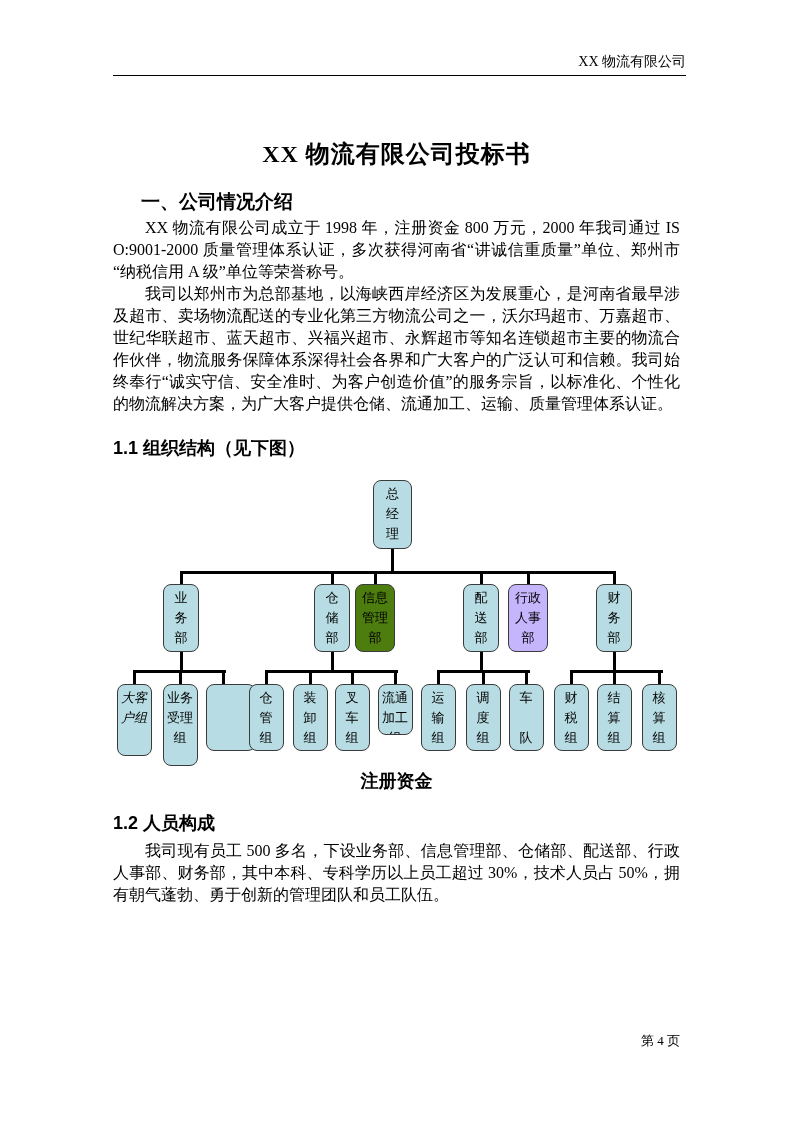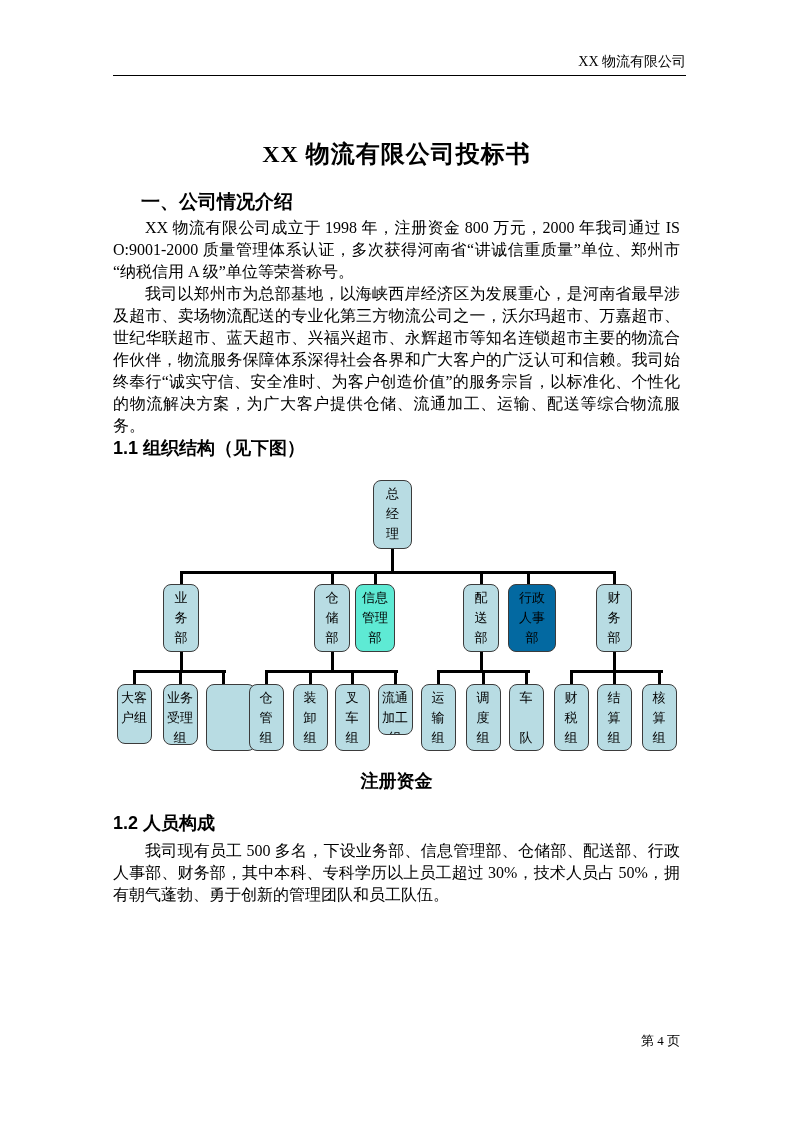--- a/index.html
+++ b/index.html
@@ -88,21 +88,21 @@
   <div class="abs hdr">
     <span>XX 物流有限公司</span>
   </div>
 
   <div class="abs doc-title">XX 物流有限公司投标书</div>
 
   <div class="abs h2">一、公司情况介绍</div>
 
   <div class="abs para para1">XX 物流有限公司成立于 1998 年，注册资金 800 万元，2000 年我司通过 ISO:9001-2000 质量管理体系认证，多次获得河南省“讲诚信重质量”单位、郑州市“纳税信用 A 级”单位等荣誉称号。</div>
 
-  <div class="abs para para2">我司以郑州市为总部基地，以海峡西岸经济区为发展重心，是河南省最早涉及超市、卖场物流配送的专业化第三方物流公司之一，沃尔玛超市、万嘉超市、世纪华联超市、蓝天超市、兴福兴超市、永辉超市等知名连锁超市主要的物流合作伙伴，物流服务保障体系深得社会各界和广大客户的广泛认可和信赖。我司始终奉行“诚实守信、安全准时、为客户创造价值”的服务宗旨，以标准化、个性化的物流解决方案，为广大客户提供仓储、流通加工、运输、配送等综合物流服务。</div>
+  <div class="abs para para2">我司以郑州市为总部基地，以海峡西岸经济区为发展重心，是河南省最早涉及超市、卖场物流配送的专业化第三方物流公司之一，沃尔玛超市、万嘉超市、世纪华联超市、蓝天超市、兴福兴超市、永辉超市等知名连锁超市主要的物流合作伙伴，物流服务保障体系深得社会各界和广大客户的广泛认可和信赖。我司始终奉行“诚实守信、安全准时、为客户创造价值”的服务宗旨，以标准化、个性化的物流解决方案，为广大客户提供仓储、流通加工、运输、质量管理体系认证。</div>
 
   <div class="abs h3 h3-11">1.1 组织结构（见下图）</div>
 
   <div class="abs chart">
 
     <div class="cl" style="left: 280.5px; top: 79px; width: 3px; height: 25px; background: rgb(0, 0, 0);"></div>
     <div class="cl" style="left: 69.5px; top: 101px; width: 436px; height: 3px; background: rgb(0, 0, 0);"></div>
     <div class="cl" style="left: 69.5px; top: 101px; width: 3px; height: 13px; background: rgb(0, 0, 0);"></div>
     <div class="cl" style="left: 220.5px; top: 101px; width: 3px; height: 13px; background: rgb(0, 0, 0);"></div>
     <div class="cl" style="left: 263.5px; top: 101px; width: 3px; height: 13px; background: rgb(0, 0, 0);"></div>
@@ -135,36 +135,36 @@
     <div class="node" style="left: 263px; top: 10px; width: 39px; height: 69px; background: rgb(184, 220, 227); border-color: rgb(59, 59, 59);">总
 经
 理</div>
 
     <div class="node" style="left: 53px; top: 114px; width: 36px; height: 68px; background: rgb(184, 220, 227); border-color: rgb(59, 59, 59);">业
 务
 部</div>
     <div class="node" style="left: 204px; top: 114px; width: 36px; height: 68px; background: rgb(184, 220, 227); border-color: rgb(59, 59, 59);">仓
 储
 部</div>
-    <div class="node" style="left: 245px; top: 114px; width: 40px; height: 68px; background: #5eead4; border-color: rgb(59, 59, 59);">信息
+    <div class="node" style="left: 245px; top: 114px; width: 40px; height: 68px; background: #4d7c0f; border-color: rgb(59, 59, 59);">信息
 管理
 部</div>
     <div class="node" style="left: 353px; top: 114px; width: 36px; height: 68px; background: rgb(184, 220, 227); border-color: rgb(59, 59, 59);">配
 送
 部</div>
-    <div class="node" style="left: 398px; top: 114px; width: 48px; height: 68px; background: #0369a1; border-color: rgb(59, 59, 59);">行政
+    <div class="node" style="left: 398px; top: 114px; width: 40px; height: 68px; background: #c4b5fd; border-color: rgb(59, 59, 59);">行政
 人事
 部</div>
     <div class="node" style="left: 486px; top: 114px; width: 36px; height: 68px; background: rgb(184, 220, 227); border-color: rgb(59, 59, 59);">财
 务
 部</div>
 
-    <div class="node" style="left: 6.5px; top: 214px; width: 35px; height: 60px; background: rgb(184, 220, 227); border-color: rgb(59, 59, 59);">大客
+    <div class="node" style="left: 6.5px; top: 214px; width: 35px; height: 72px; background: rgb(184, 220, 227); border-color: rgb(59, 59, 59); font-style: italic;">大客
 户组</div>
-    <div class="node" style="left: 52.5px; top: 214px; width: 35px; height: 61px; background: rgb(184, 220, 227); border-color: rgb(59, 59, 59);">业务
+    <div class="node" style="left: 52.5px; top: 214px; width: 35px; height: 82px; background: rgb(184, 220, 227); border-color: rgb(59, 59, 59);">业务
 受理
 组</div>
     <div class="node" style="left: 95.5px; top: 214px; width: 35px; height: 67px; background: rgb(184, 220, 227); border-color: rgb(59, 59, 59); padding-left: 48px;">客户
 服务
 组</div>
     <div class="node" style="left: 138.5px; top: 214px; width: 35px; height: 67px; background: rgb(184, 220, 227); border-color: rgb(59, 59, 59);">仓
 管
 组</div>
     <div class="node" style="left: 182.5px; top: 214px; width: 35px; height: 67px; background: rgb(184, 220, 227); border-color: rgb(59, 59, 59);">装
 卸

